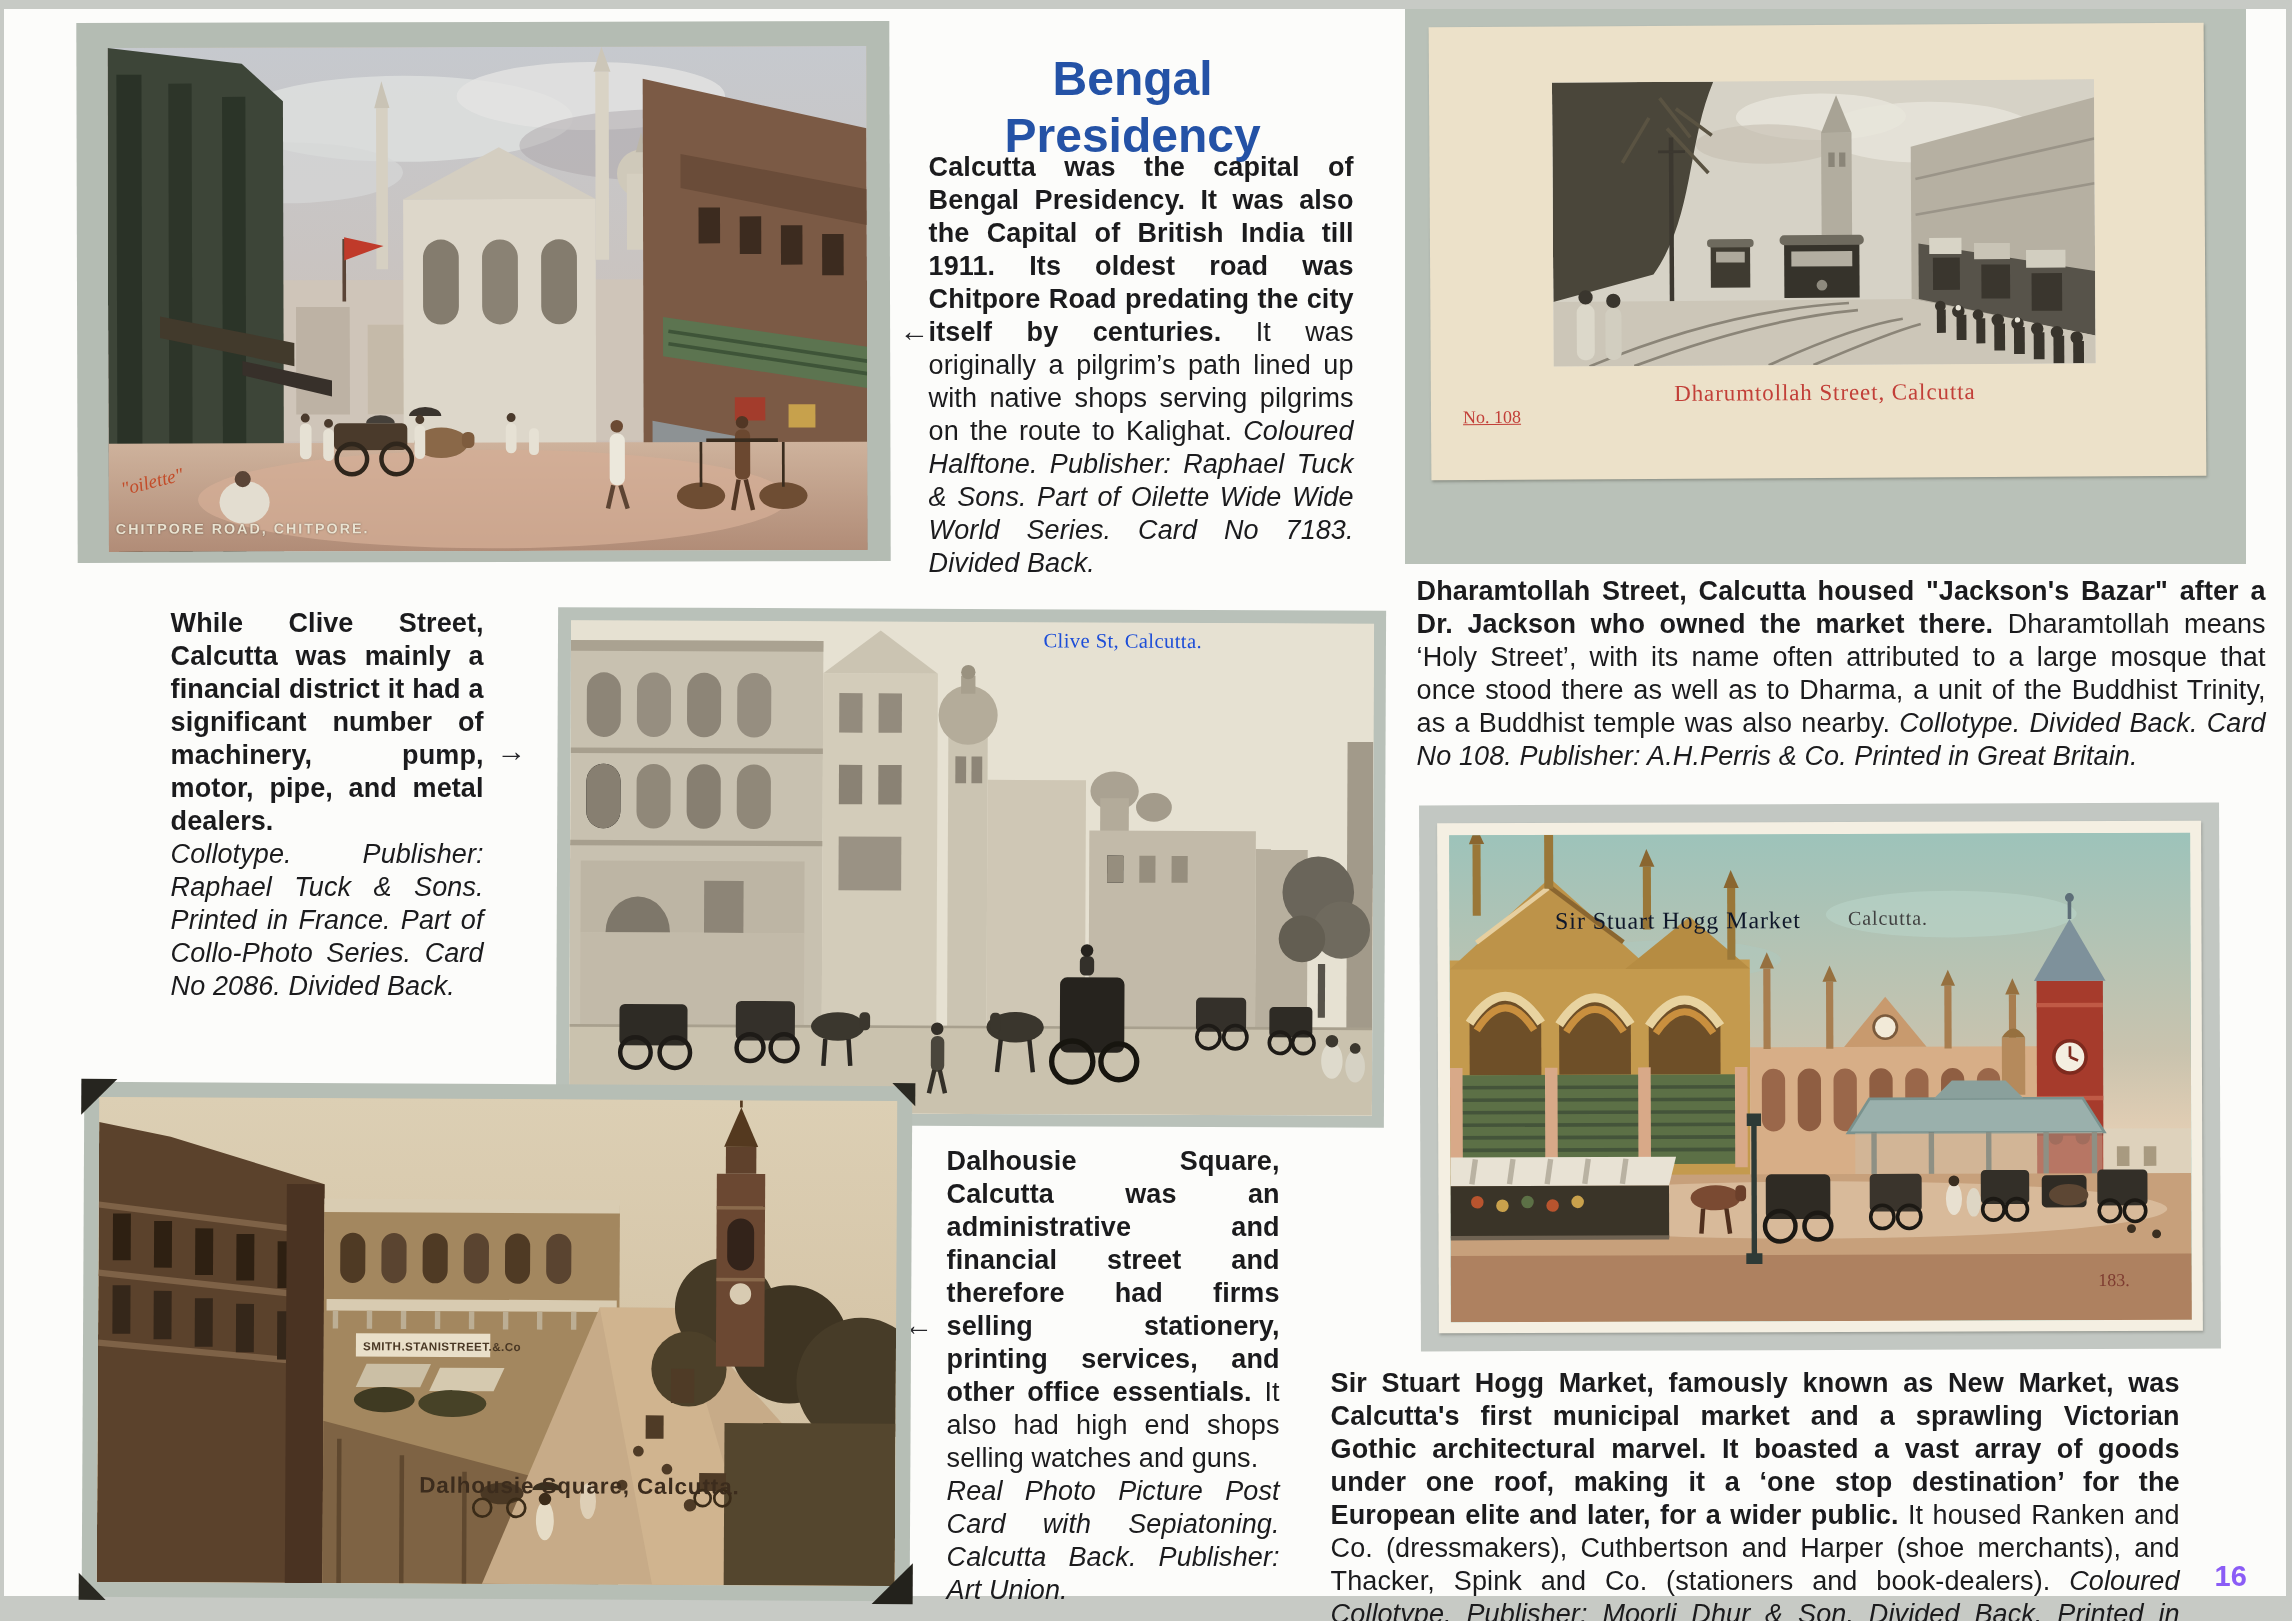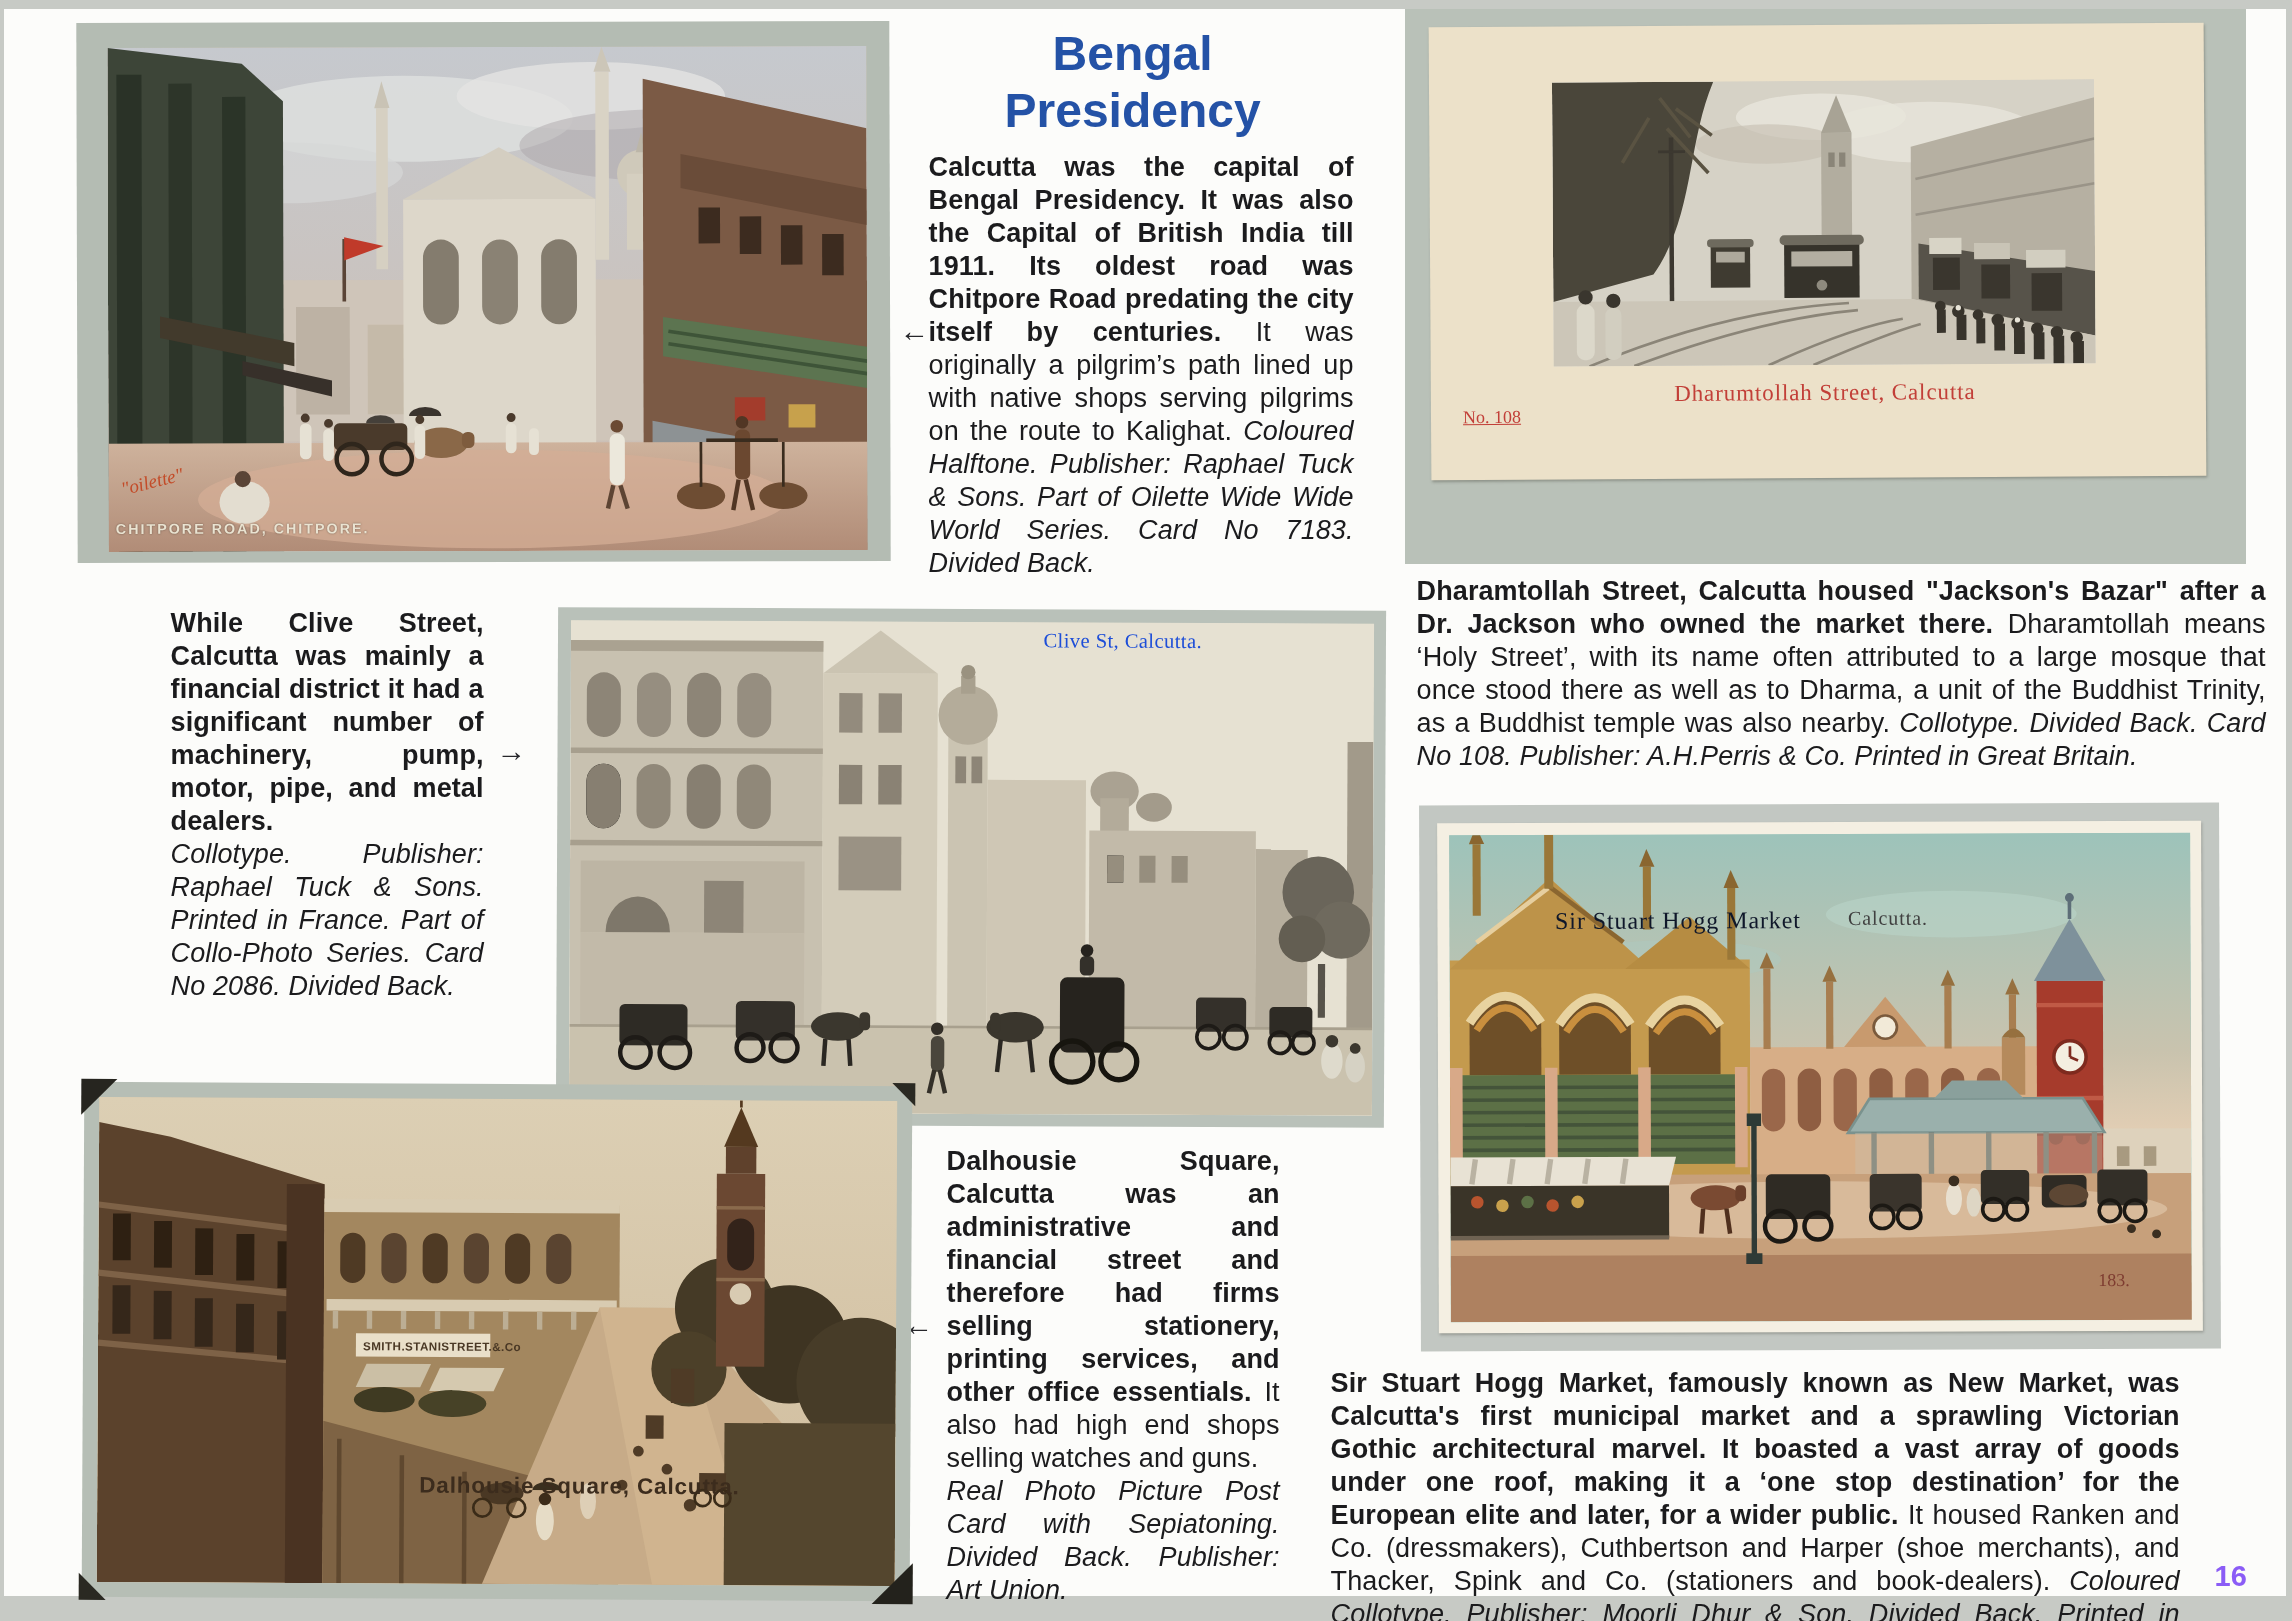--- a/index.html
+++ b/index.html
@@ -17,21 +17,21 @@
   .para{
     position:absolute;
     font-size:27px;line-height:33px;color:#1b1b1d;
     text-align:justify;letter-spacing:0.1px;
   }
   .b{font-weight:700;}
   .i{font-style:italic;}
   .blk{display:block;}
   .title{
     position:absolute;font-weight:700;font-size:48px;line-height:57px;
-    color:#2452a6;text-align:center;
+    color:#2452a6;text-align:center;margin-top:25px;
   }
   .arrow{
     position:absolute;font-size:29.6px;color:#26262a;font-weight:400;
     line-height:29.6px;
   }
   .pagenum{
     position:absolute;font-weight:700;font-size:29px;color:#8b5cf6;margin-left:28px;
   }
   
   .card{position:absolute;}
@@ -522,21 +522,21 @@
       </svg>
       <div class="abs" style="left:322px;top:374px;font-size:22.4px;letter-spacing:0.9px;color:#3c2c1d;font-weight:700;">Dalhousie Square, Calcutta.</div>
     </div>
     <div class="corner ct-tl"></div>
     <div class="corner ct-tr"></div>
     <div class="corner ct-br"></div>
     <div class="corner ct-bl"></div>
   </div>
 
   <div class="para" style="left:943px;top:1136px;width:333px;">
-    <span class="b">Dalhousie Square, Calcutta was an administrative and financial street and therefore had firms selling stationery, printing services, and other office essentials. </span><span>It also had high end shops selling watches and guns. </span><span class="i blk">Real Photo Picture Post Card with Sepiatoning. Divided Back. Publisher: Art Union.</span>
+    <span class="b">Dalhousie Square, Calcutta was an administrative and financial street and therefore had firms selling stationery, printing services, and other office essentials. </span><span>It also had high end shops selling watches and guns. </span><span class="i blk">Real Photo Picture Post Card with Sepiatoning. Calcutta Back. Publisher: Art Union.</span>
   </div>
   <div class="arrow" style="left:900px;top:1301px;">←</div>
 
   <div class="card" style="left:1416px;top:795px;width:800px;height:546px;transform:rotate(-0.2deg);z-index:2;">
     <div class="mat" style="background:#c2c7c2;"></div>
     <div class="abs" style="left:18px;top:18px;width:764px;height:510px;background:#f4efe2;box-shadow:0.9px 1.8px 2.7px rgba(60,60,50,.3);">
       <div class="photo" style="left:11.6px;top:11.6px;width:741px;height:487px;background:#9dc3ba;">
         <svg viewBox="0 0 827 544" preserveAspectRatio="none">
           <defs>
             <linearGradient id="hmSky" x1="0" y1="0" x2="0" y2="1">

